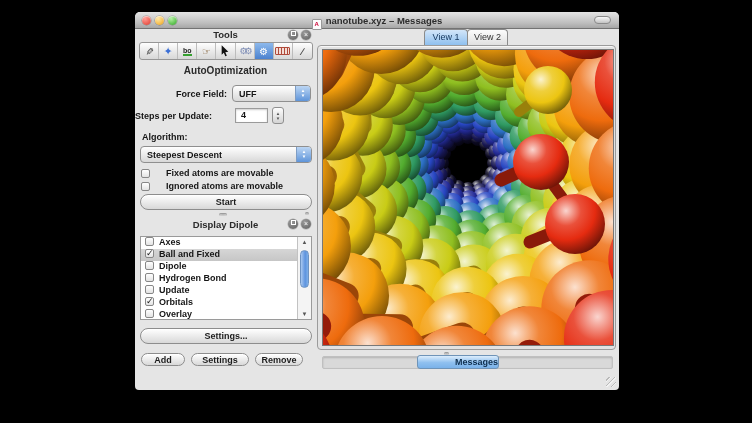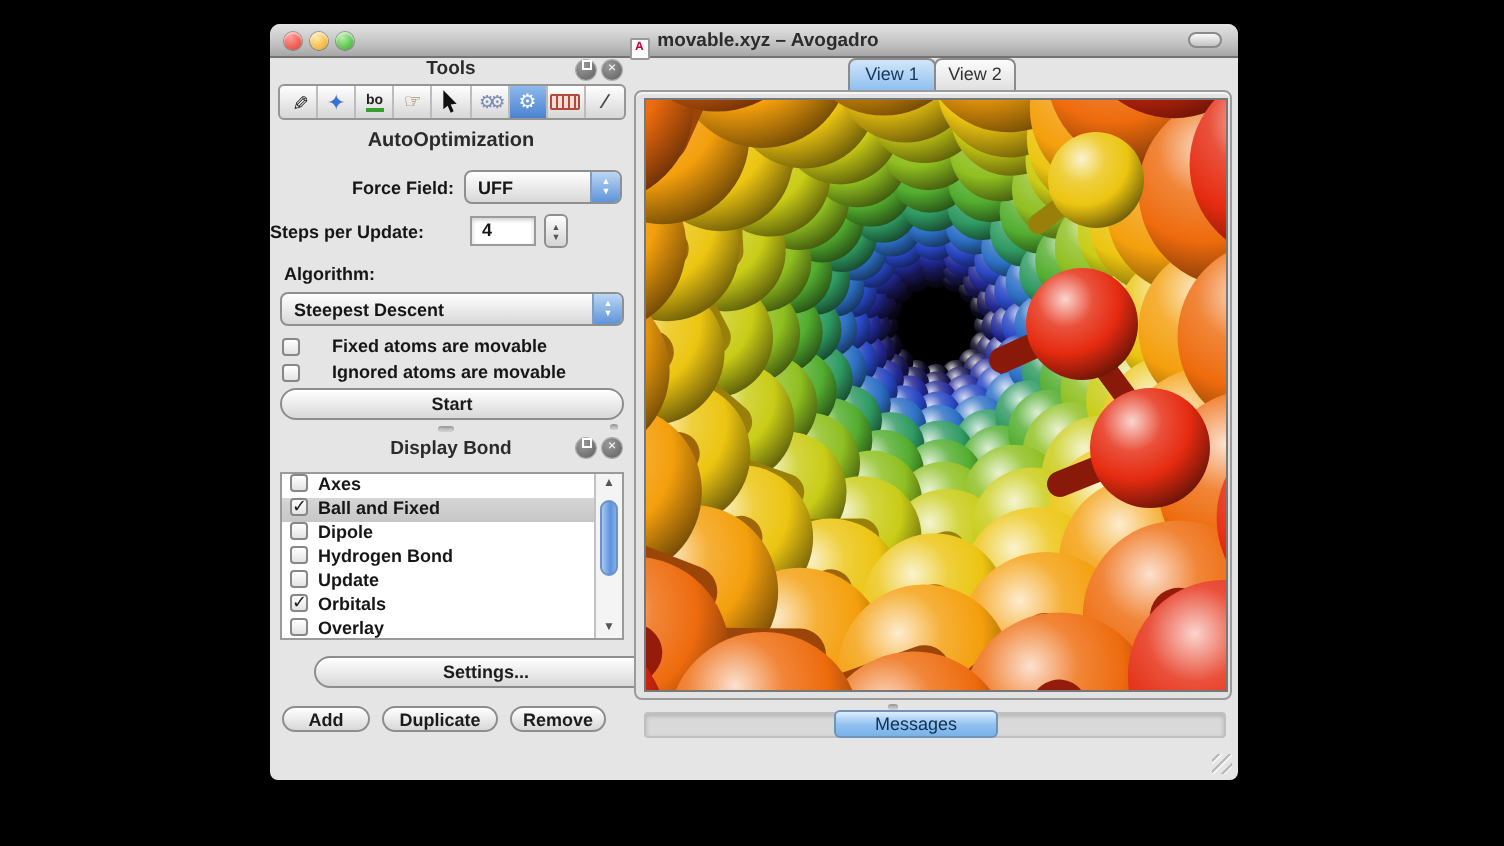--- a/index.html
+++ b/index.html
@@ -72,36 +72,36 @@
        border-radius:4px 4px 0 0;font-weight:normal;text-align:center;line-height:15px;}
   .tab.active{background:linear-gradient(#d3e6f9,#8fc0ef);color:#14365c;z-index:3;}
   .tab.idle{background:linear-gradient(#fcfcfc,#e0e0e0);color:#333;z-index:2;}
   .tabpane{position:absolute;left:182px;top:33px;width:299px;height:305px;border:1px solid #9b9b9b;border-radius:4px;
            background:#e2e2e2;box-sizing:border-box;box-shadow:inset 0 1px 0 #f6f6f6;}
   .gl{position:absolute;left:187px;top:37px;width:290px;height:295px;background:#000;border:1px solid #787878;box-sizing:content-box;}
   .gl svg{display:block;}
   .msgtrack{position:absolute;left:187px;top:344px;width:291px;height:13px;background:#d9d9d9;border:1px solid #c0c0c0;
             border-radius:2px;box-sizing:border-box;box-shadow:inset 0 1px 2px rgba(0,0,0,.18);}
   .msgbtn{position:absolute;left:282px;top:343px;width:82px;height:14px;box-sizing:border-box;border:1px solid #6f94b8;
-          border-radius:3px;background:linear-gradient(#dcedfc,#8fc0ef 55%,#7ab2e9);font-weight:normal;text-align:center;
+          border-radius:3px;background:linear-gradient(#dcedfc,#8fc0ef 55%,#7ab2e9);font-weight:bold;text-align:right;
           line-height:12px;color:#10304f;}
   .grip{position:absolute;right:3px;bottom:3px;width:10px;height:10px;
         background:repeating-linear-gradient(135deg,transparent 0 2px,#b9b9b9 2px 3px,#f2f2f2 3px 4px);}
 </style>
 </head>
 <body>
 
 <div class="page">
   <div class="window">
 
     <div class="titlebar">
       <span class="tl r"></span>
       <span class="tl y"></span>
       <span class="tl g"></span>
-      <div class="wtitle"><span class="doc">A</span><span>movable.xyz – Avogadro</span></div>
+      <div class="wtitle"><span class="doc">A</span><span>nanotube.xyz – Messages</span></div>
       <span class="pillbtn"></span>
     </div>
 
     <div class="hdr" style="left:0;top:17px;width:181px;">Tools</div>
     <span class="hbtn" style="left:153px;top:18px;"><span class="sq"></span></span>
     <span class="hbtn" style="left:166px;top:18px;"><span>×</span></span>
 
     <div class="toolbar">
       <div class="tcell">
           <span class="g-draw">✎</span>
@@ -168,21 +168,21 @@
     <div class="cbrow" style="left:6px;top:169px;">
       <span class="cb"></span>
       <span>Ignored atoms are movable</span>
     </div>
 
     <div class="pillwide" style="left:5px;top:182px;width:172px;height:16px;line-height:15px;">Start</div>
 
     <span class="dimple" style="left:84px;top:201px;"></span>
     <span class="dimple" style="left:170px;top:200px;width:4px;"></span>
 
-    <div class="hdr" style="left:0;top:207px;width:181px;">Display Bond</div>
+    <div class="hdr" style="left:0;top:207px;width:181px;">Display Dipole</div>
     <span class="hbtn" style="left:153px;top:207px;"><span class="sq"></span></span>
     <span class="hbtn" style="left:166px;top:207px;"><span>×</span></span>
 
     <div class="listbox">
       <div class="lrow">
           <span class="cb"></span>
           <span>Axes</span>
         </div>
       <div class="lrow sel">
           <span class="cb">✓</span>
@@ -208,24 +208,24 @@
           <span class="cb"></span>
           <span>Overlay</span>
         </div>
       <div class="vsb">
         <span class="ar" style="top:2px;">▲</span>
         <div class="thumb"></div>
         <span class="ar" style="bottom:2px;">▼</span>
       </div>
     </div>
 
-    <div class="pillwide" style="left:22px;top:316px;width:172px;height:16px;line-height:15px;">Settings...</div>
+    <div class="pillwide" style="left:5px;top:316px;width:172px;height:16px;line-height:15px;">Settings...</div>
 
     <div class="pillwide" style="left:6px;top:341px;width:44px;height:13px;line-height:12px;border-radius:7px;">Add</div>
-    <div class="pillwide" style="left:56px;top:341px;width:58px;height:13px;line-height:12px;border-radius:7px;">Duplicate</div>
+    <div class="pillwide" style="left:56px;top:341px;width:58px;height:13px;line-height:12px;border-radius:7px;">Settings</div>
     <div class="pillwide" style="left:120px;top:341px;width:48px;height:13px;line-height:12px;border-radius:7px;">Remove</div>
 
     <div class="tab active" style="left:289px;top:17px;width:44px;">View 1</div>
     <div class="tab idle" style="left:332px;top:17px;width:41px;">View 2</div>
 
     <div class="tabpane"></div>
     <div class="gl">
       <svg id="mol" width="290" height="295" viewBox="0 0 290 295">
           <defs>
             <radialGradient id="gr0" cx="35%" cy="28%" r="78%">

